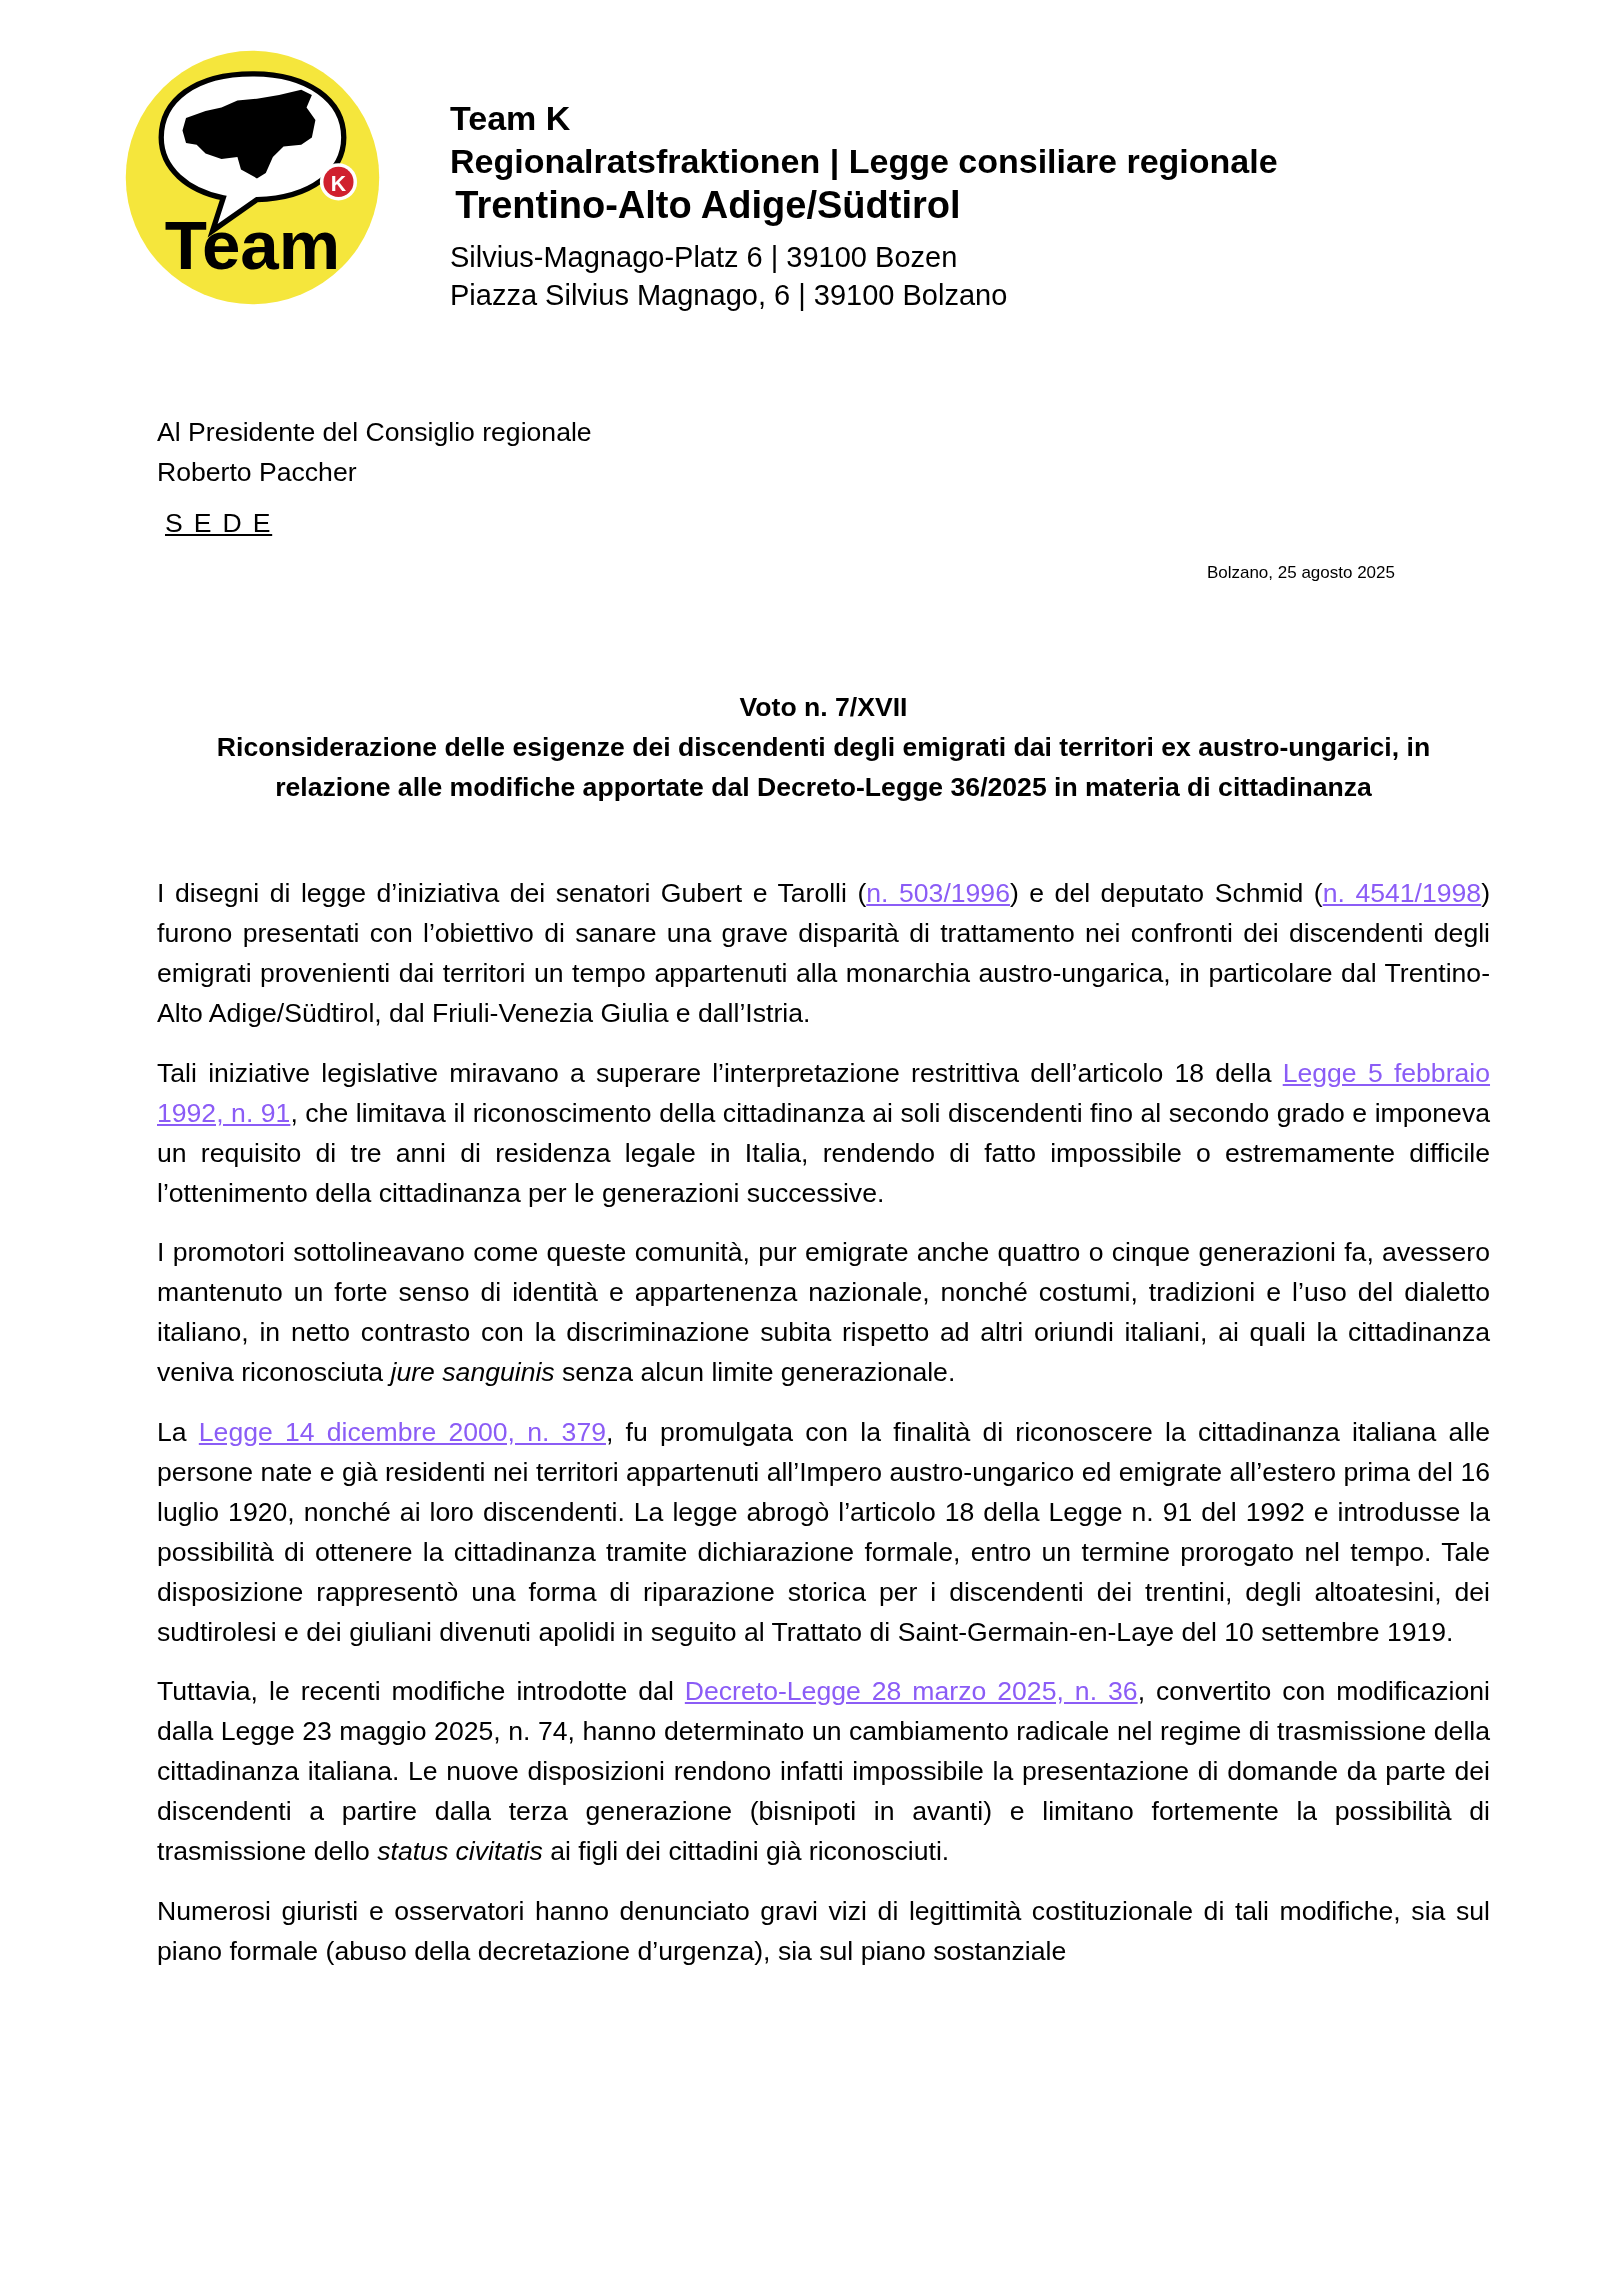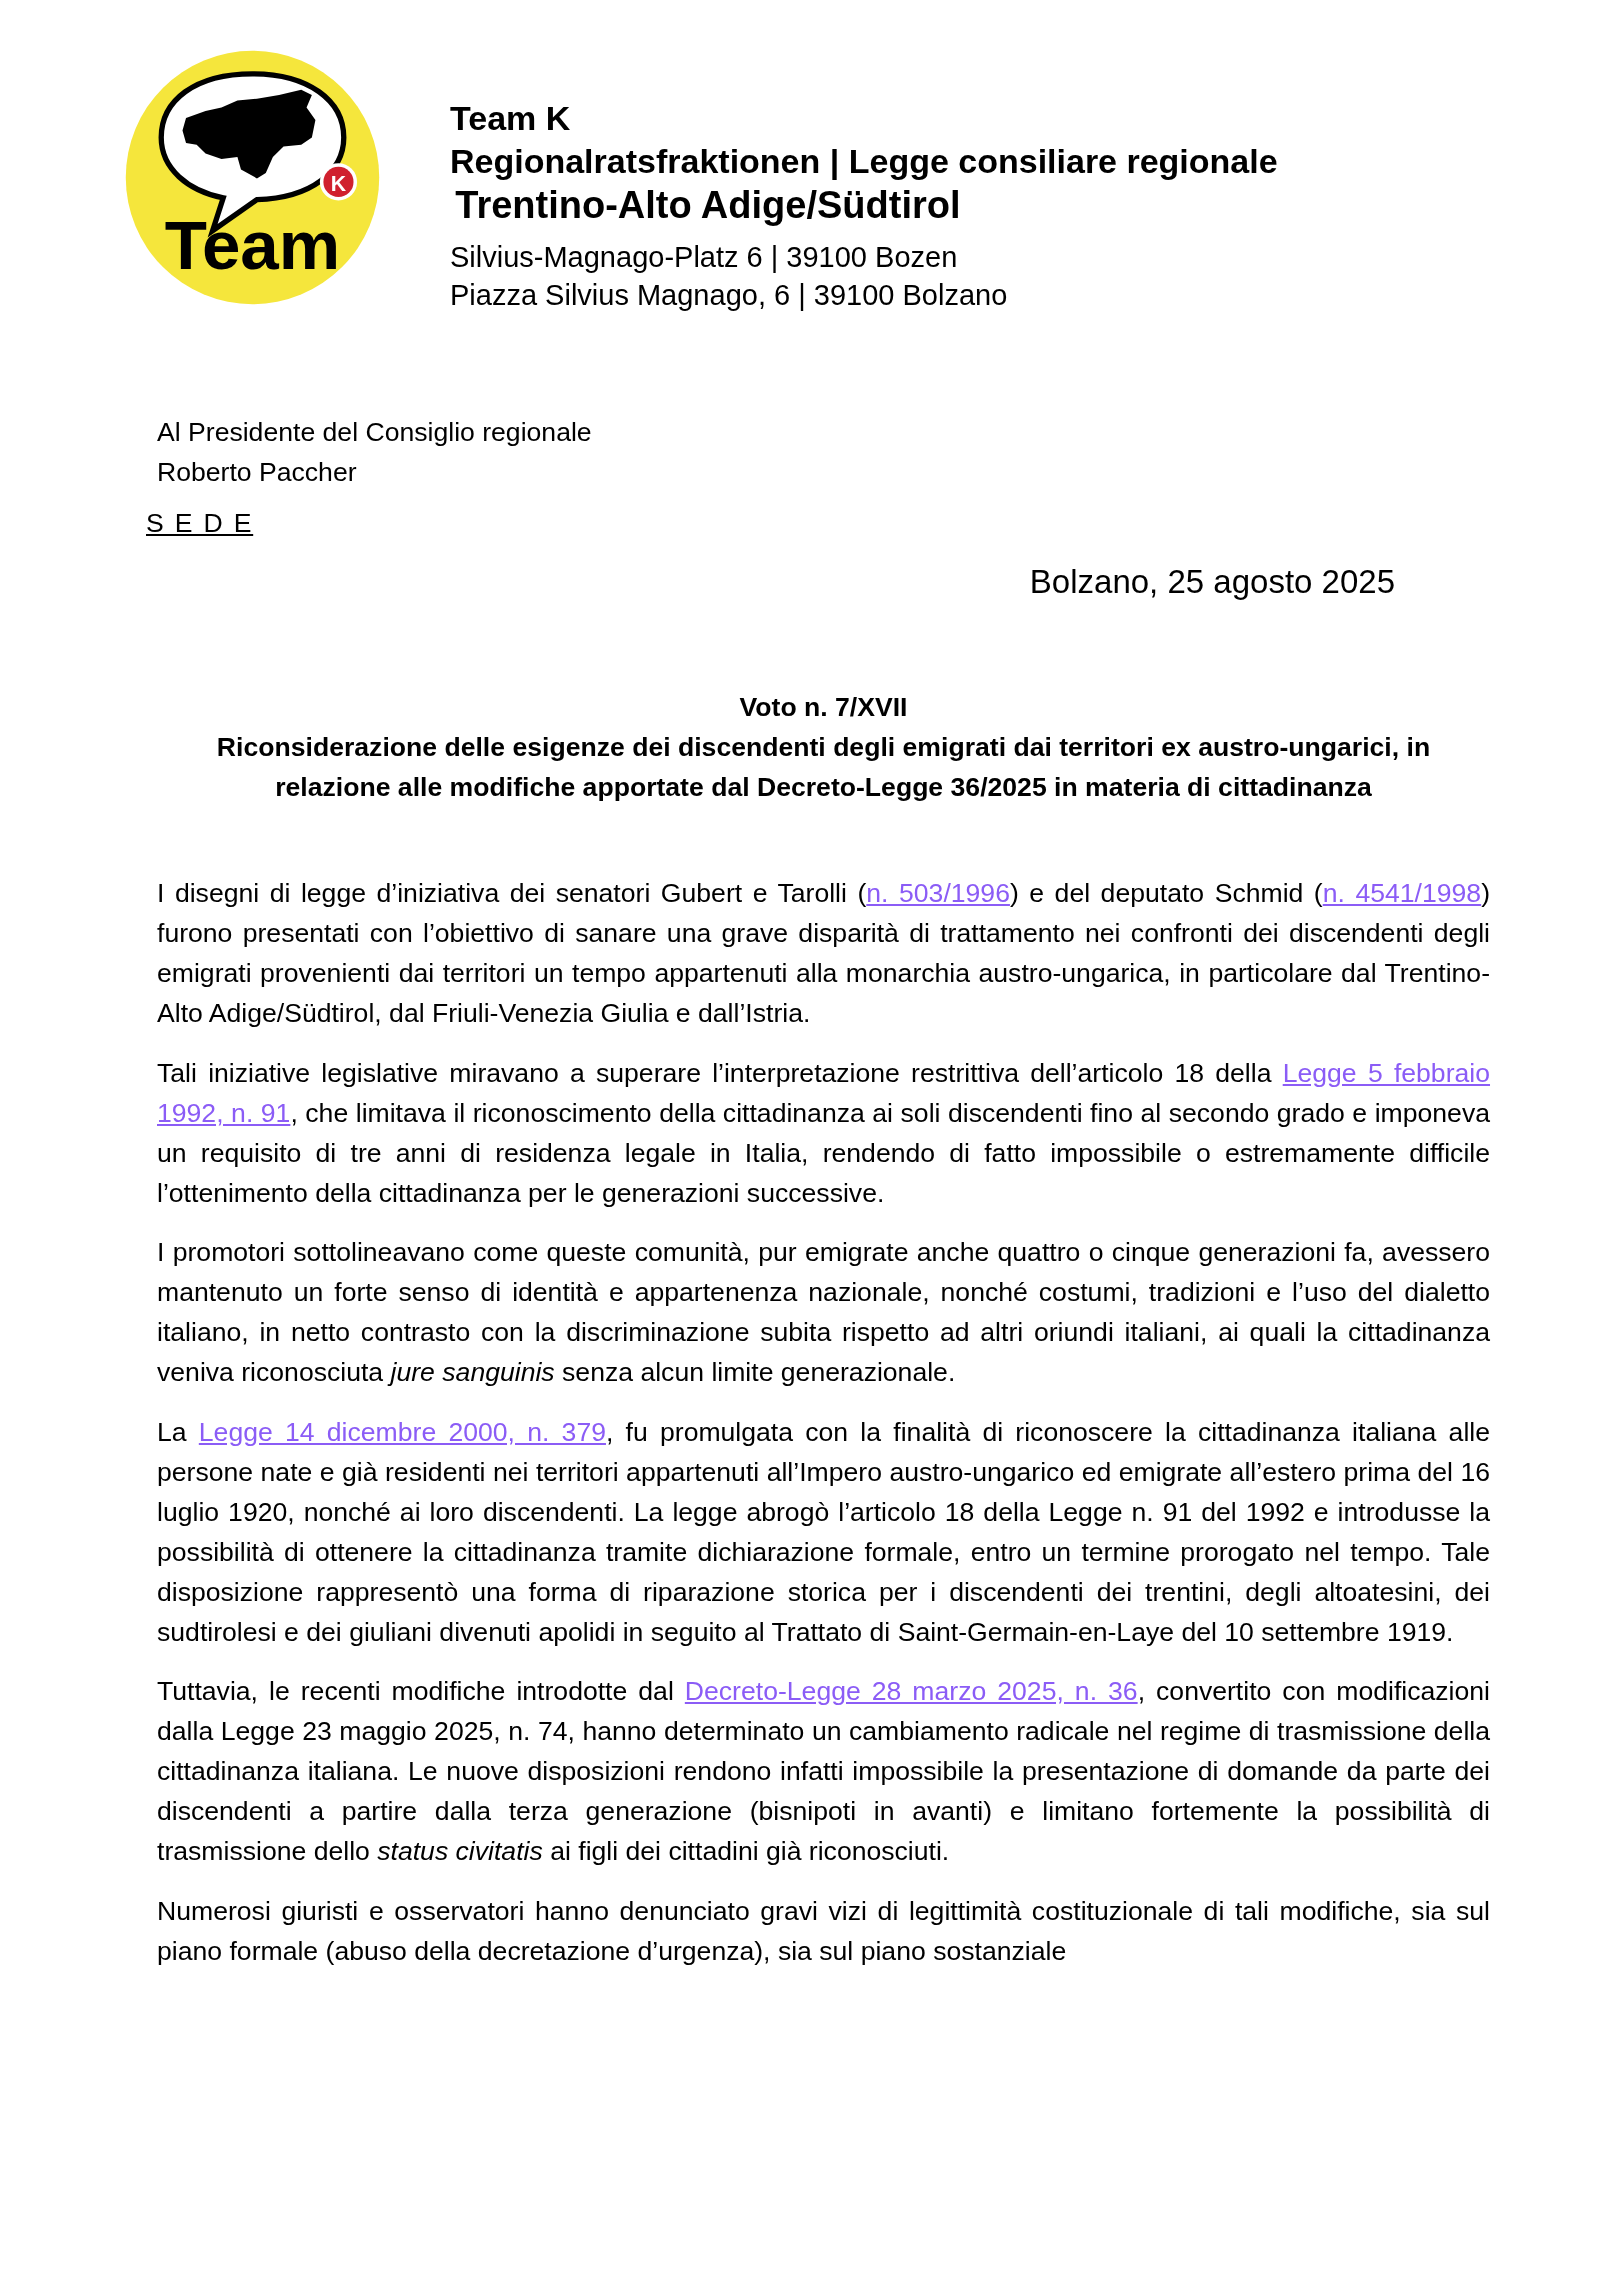--- a/index.html
+++ b/index.html
@@ -5,22 +5,22 @@
   html, body { margin: 0; padding: 0; background: #ffffff; }
   body { width: 1619px; height: 2270px; position: relative; overflow: hidden;
          font-family: "Liberation Sans", sans-serif; color: #000; }
   .logo { position: absolute; left: 124px; top: 49px; width: 257px; height: 257px; }
   .head { position: absolute; left: 450px; top: 82px; margin-top: 16px; }
   .head .t1 { font-weight: bold; font-size: 34px; line-height: 41px; }
   .head .t2 { font-weight: bold; font-size: 34px; line-height: 44px; }
   .head .t3 { font-weight: bold; font-size: 38px; line-height: 44px; padding-left: 5.3px; }
   .head .addr { font-size: 29px; line-height: 38px; margin-top: 10.6px; }
   .recip { position: absolute; left: 157px; top: 412px; font-size: 26.6px; line-height: 40px; }
-  .sede { position: absolute; left: 146px; top: 508px; font-size: 26.6px; text-decoration: underline; letter-spacing: 1.8px; }
-  .date { position: absolute; right: 224px; top: 563px; font-size: 33px; }
+  .sede { position: absolute; left: 165px; top: 508px; font-size: 26.6px; text-decoration: underline; letter-spacing: 1.8px; }
+  .date { position: absolute; right: 224px; top: 563px; font-size: 17px; }
   .title { position: absolute; left: 157px; width: 1333px; top: 687px; text-align: center;
            font-weight: bold; font-size: 26.6px; line-height: 40px; }
   .body { position: absolute; left: 157px; width: 1333px; top: 873px; font-size: 26.6px; line-height: 40px; }
   .body p { margin: 0 0 19.5px 0; text-align: justify; }
   a.lnk { color: #8b5cf6; text-decoration: underline; }
   em { font-style: italic; }
 </style>
 </head>
 <body>
 

